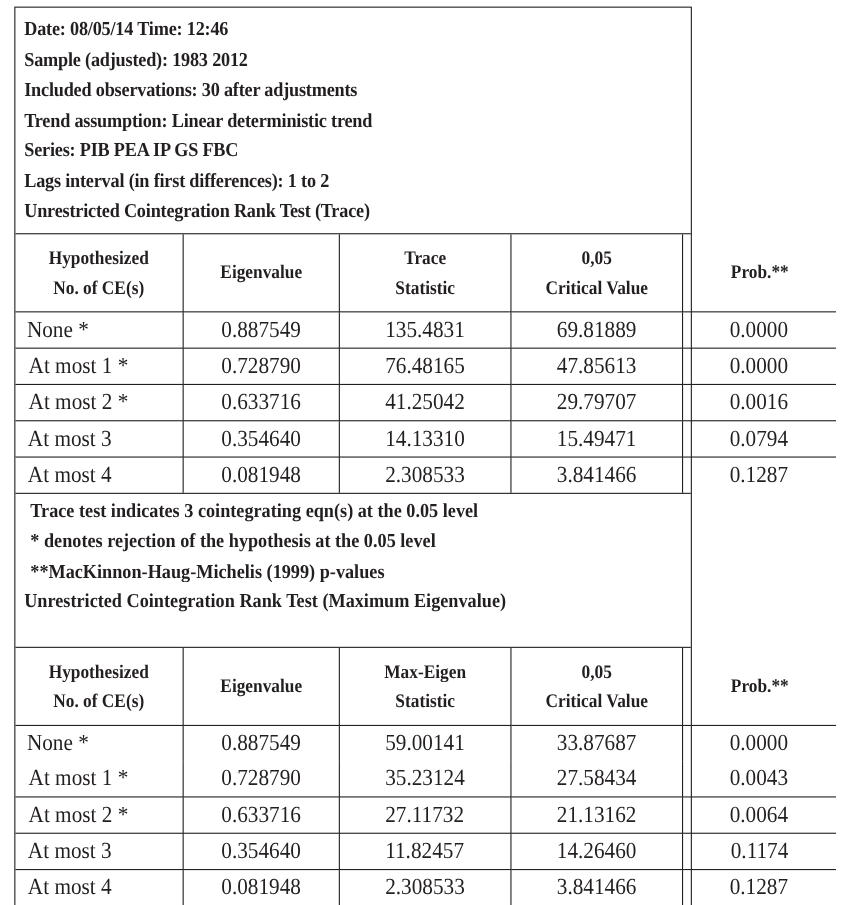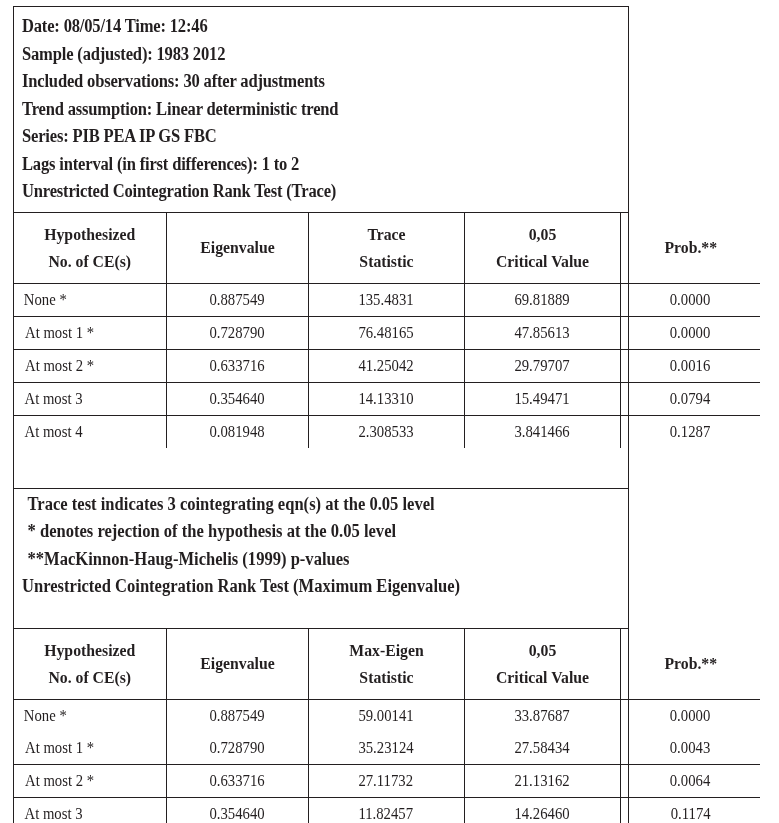--- a/index.html
+++ b/index.html
@@ -1,27 +1,27 @@
 <!DOCTYPE html>
 <html><head>
 <meta charset="utf-8">
 <style>
   html, body { margin: 0; padding: 0; background: #ffffff; }
   body { width: 779px; height: 823px; position: relative; font-family: "Liberation Serif", "DejaVu Serif", serif; color: #231f20; }
   .sheet { position: absolute; left: 13px; top: 6px; width: 616px; border: 1.5px solid #231f20; box-sizing: border-box; }
   .info { padding: 6px 0 6px 8px; }
   .info-line { font-size: 18px; font-weight: bold; line-height: 27.5px; letter-spacing: -0.2px; white-space: nowrap; transform: scaleX(0.92); transform-origin: left center; }
-  .notes { padding: 2px 0 27px 8px; border-top: 1.5px solid #231f20; margin-top: 40px; }
+  .notes { padding: 2px 0 27px 8px; border-top: 1.5px solid #231f20; }
   .note-line { font-size: 18px; font-weight: bold; line-height: 27.5px; white-space: nowrap; transform: scaleX(0.92); transform-origin: left center; }
   .note-line.indent { padding-left: 6px; }
   table { border-collapse: collapse; width: 100%; table-layout: fixed; }
   col.c0 { width: 152px; } col.c1 { width: 142px; } col.c2 { width: 156px; } col.c3 { width: 156px; } col.c4 { width: 140px; }
   th { font-size: 17.5px; font-weight: bold; text-align: center; line-height: 27px; height: 70px; padding: 0; border: 1.5px solid #231f20; }
   th .hline { display: block; transform: scaleX(0.9); }
-  td { font-size: 16px; height: 32px; padding: 0; border: 1.5px solid #231f20; text-align: center; }
+  td { font-size: 21px; height: 32px; padding: 0; border: 1.5px solid #231f20; text-align: center; }
   td:first-child { text-align: left; padding-left: 8px; }
   tr td:first-child, tr th:first-child { border-left: none; }
   tr td:last-child, tr th:last-child { border-right: none; }
   .table-block { border-top: 1.5px solid #231f20; }
   .table-block table tr:last-child td { border-bottom: none; margin-top: 18px; }
   .table-block table tr:first-child th { border-top: none; }
   tr.nobottom td { border-bottom: none; }
   tr.notop td { border-top: none; }
   .cellt { display: inline-block; transform: scaleX(0.92); }
 </style>

